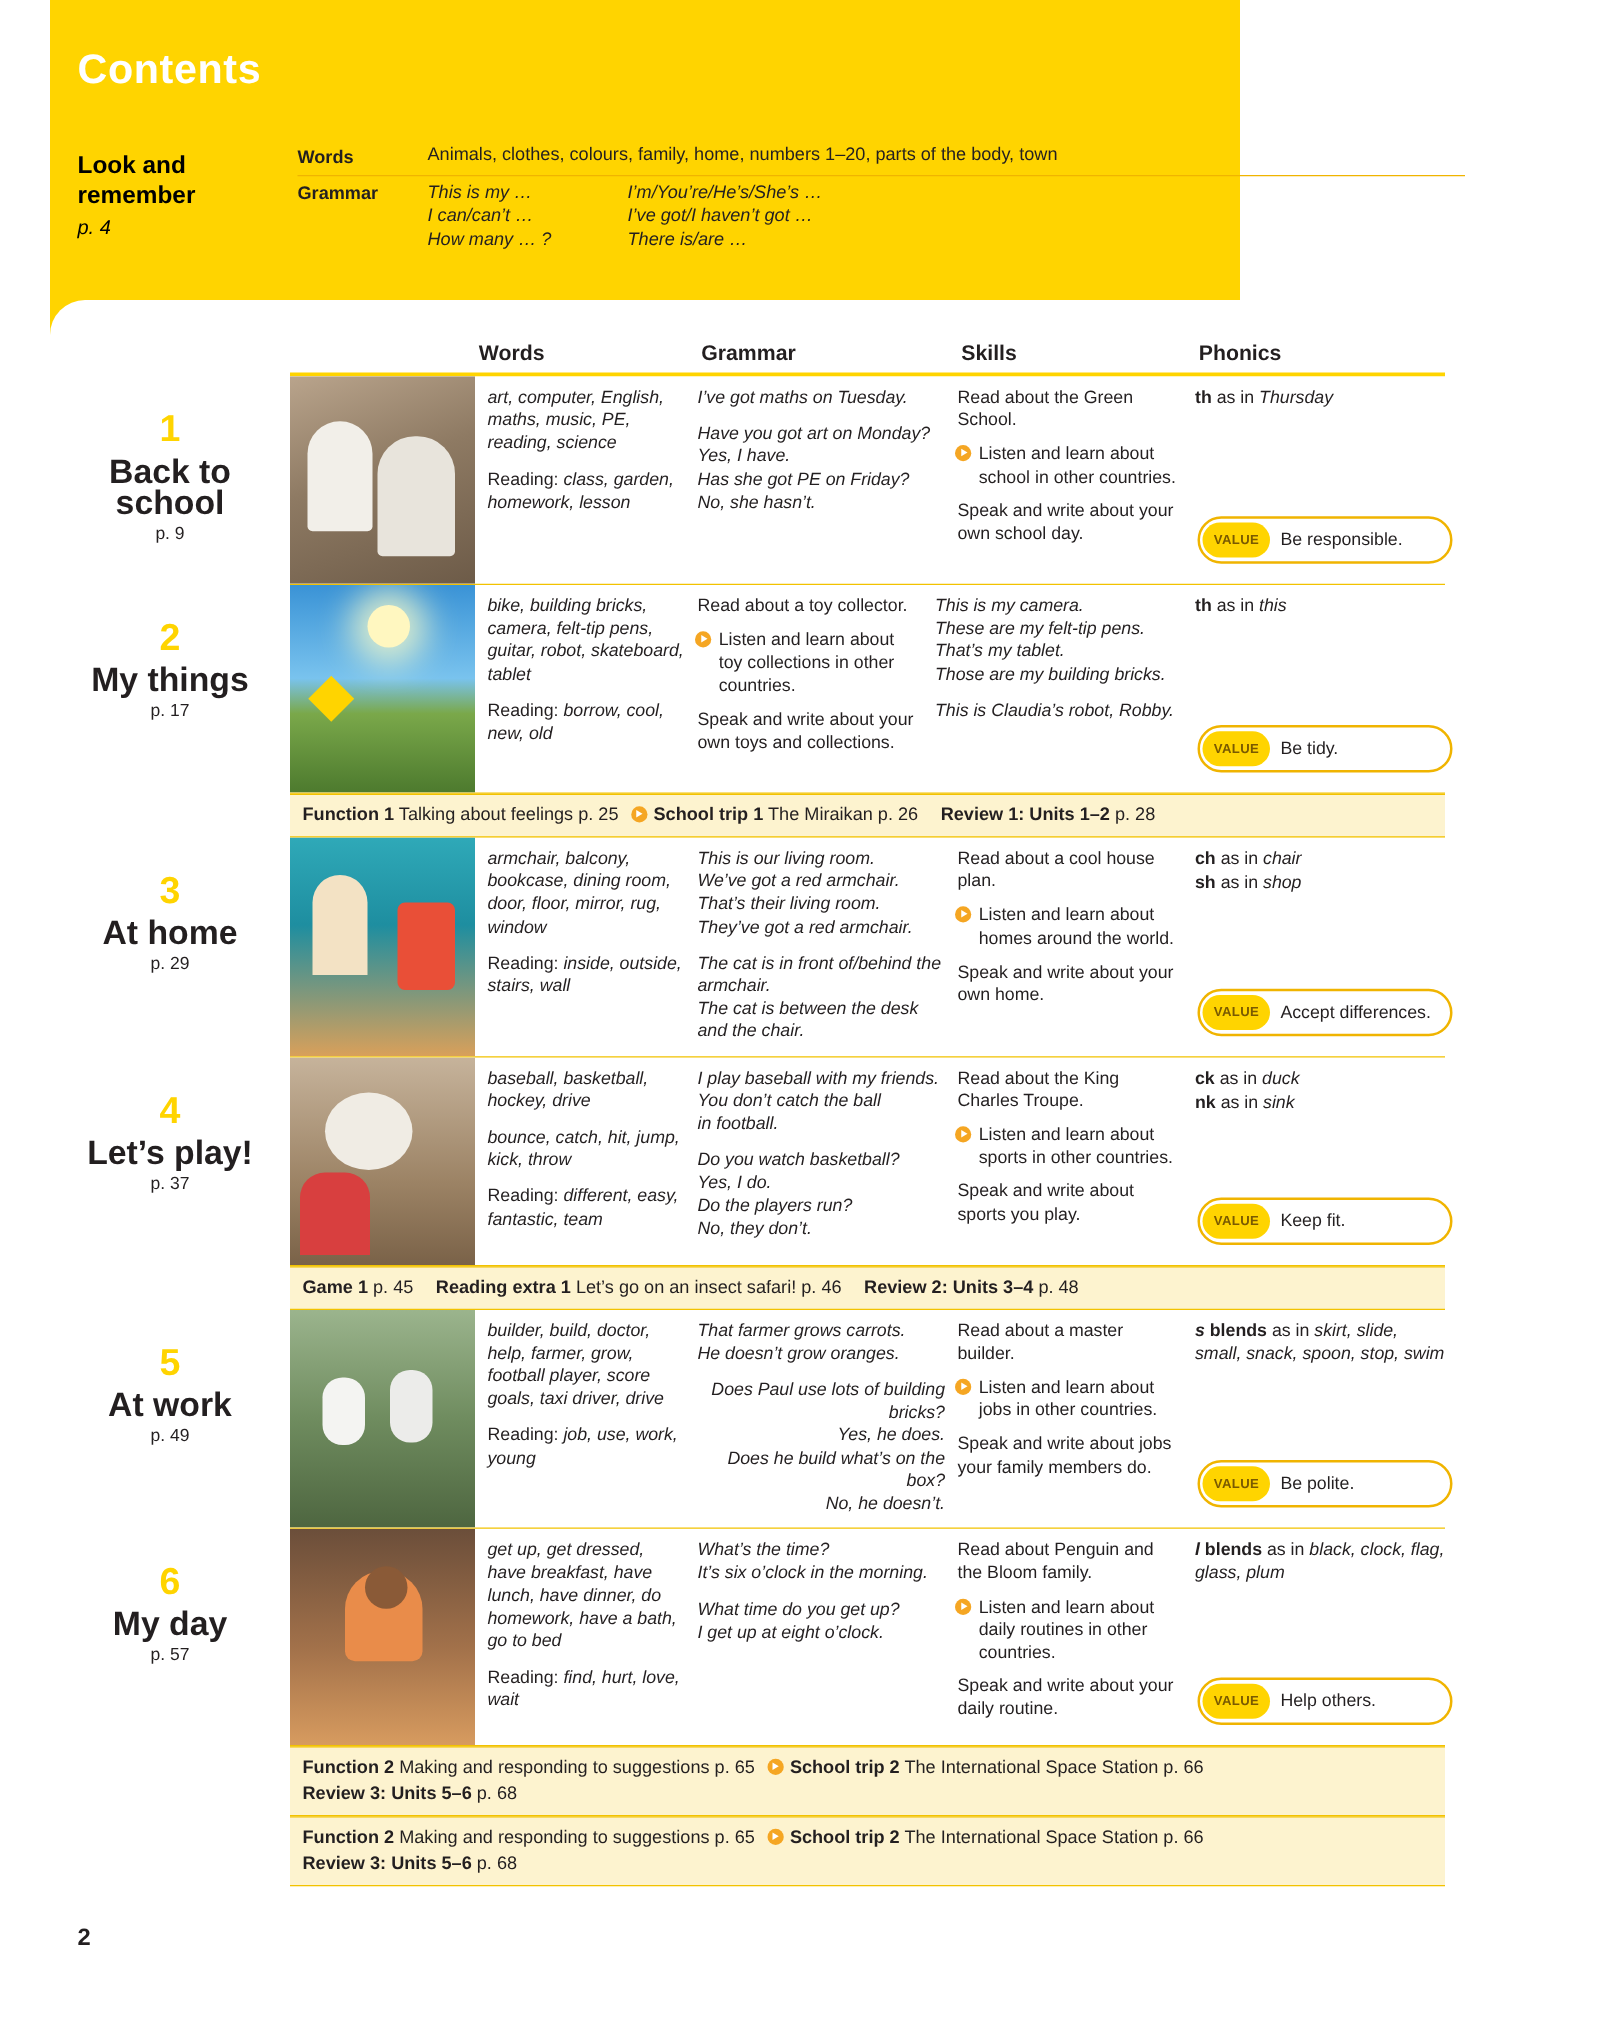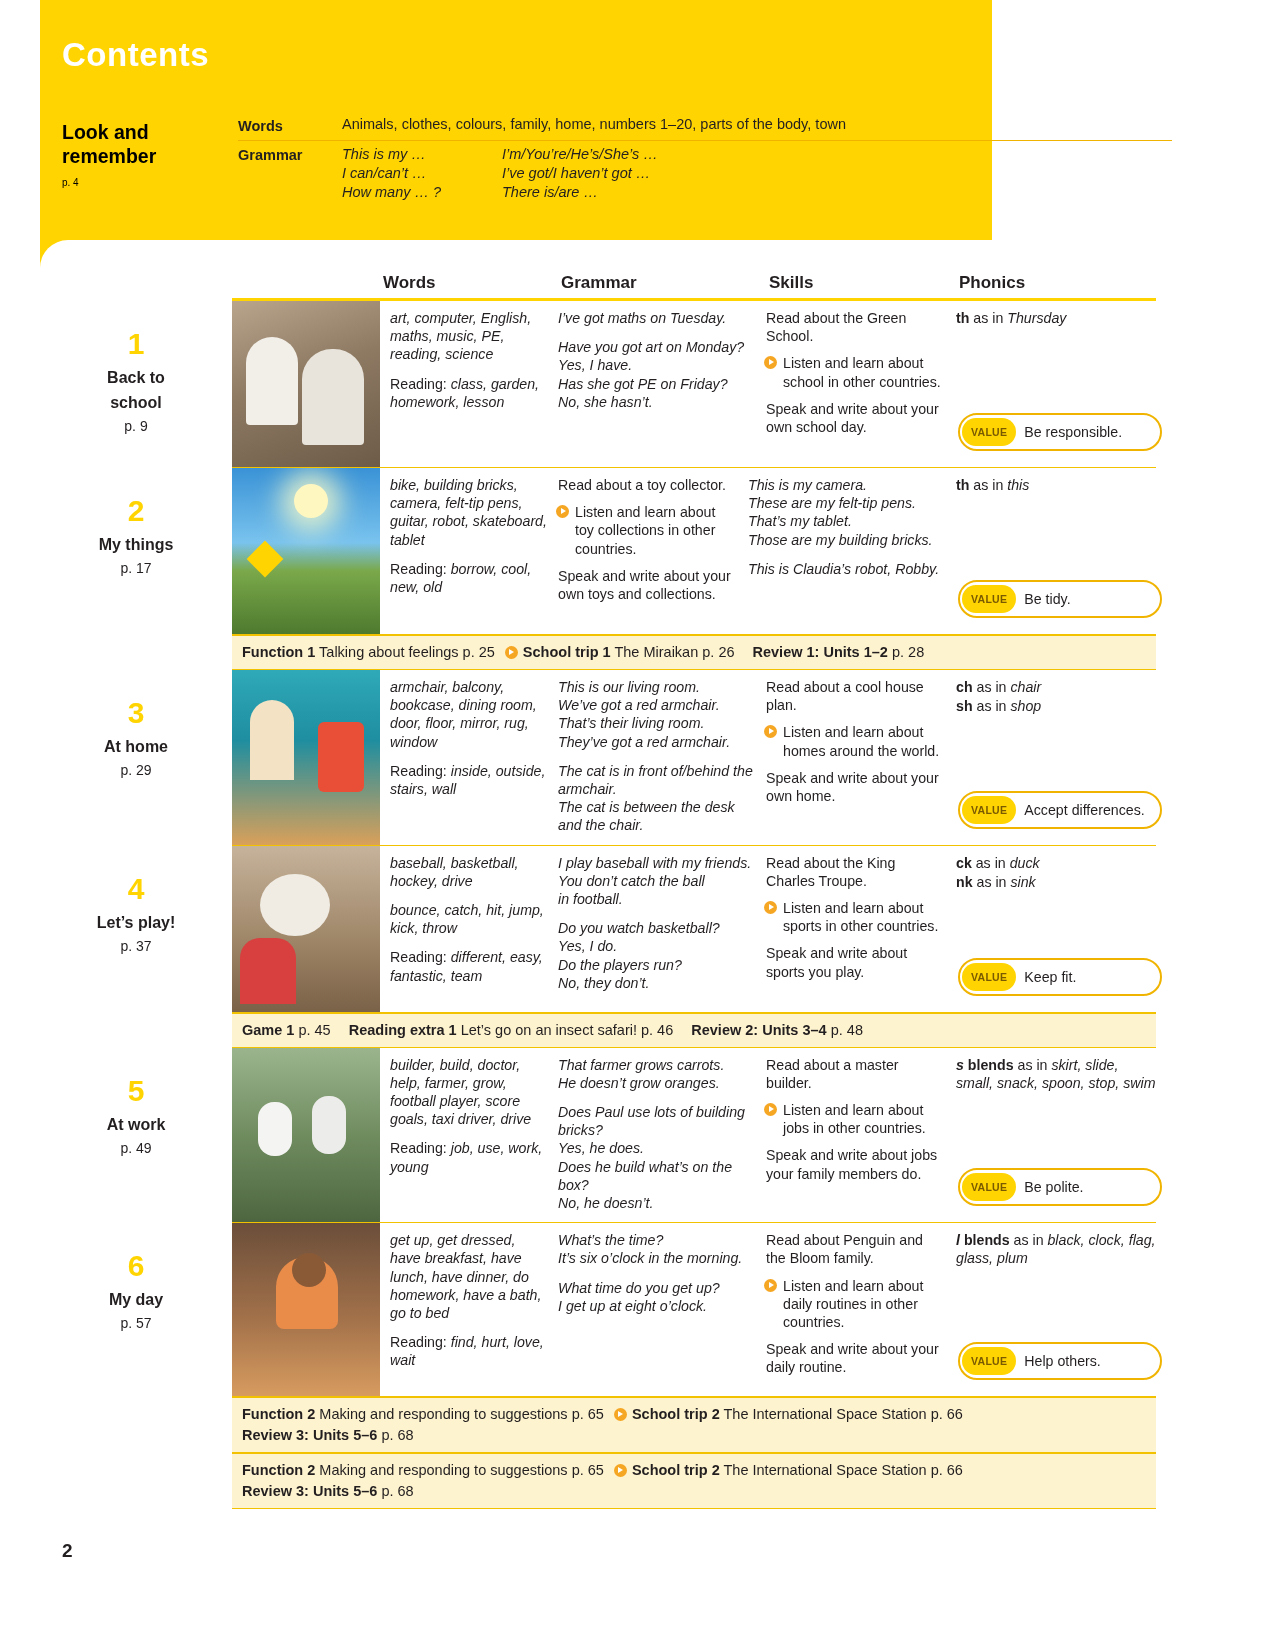--- a/index.html
+++ b/index.html
@@ -66,23 +66,24 @@
     width: 160px;
     text-align: left;
     font-weight: bold;
     font-size: 19.5px;
     line-height: 24px;
     color: #000000;
     padding-top: 8px;
   }
   .lar-label .pg {
     font-weight: normal;
-    font-size: 10px;
+    font-size: 16px;
     display: block;
     margin-top: 3px;
+    font-style: italic;
   }
   .lar-rows {
     flex: 1;
     margin-left: 16px;
   }
   .lar-row {
     display: flex;
     align-items: flex-start;
     padding: 4px 0 6px 0;
   }
@@ -242,21 +243,21 @@
     padding-top: 26px;
     box-sizing: border-box;
   }
   .unit-num {
     font-size: 30px;
     font-weight: bold;
     color: #ffd400;
     line-height: 34px;
   }
   .unit-name {
-    font-size: 16px;
+    font-size: 27px;
     font-weight: bold;
     color: #231f20;
     line-height: 25px;
     margin-top: 4px;
   }
   .unit-pg {
     font-size: 14px;
     color: #231f20;
     margin-top: 3px;
   }
@@ -567,21 +568,21 @@
             <div class="ph ph5"></div>
           </div>
           <div class="u-cells">
             <div class="cell c-words">
               <div class="para">builder, build, doctor, help, farmer, grow, football player, score goals, taxi driver, drive</div>
               <div><span class="reading-lab">Reading: </span><span>job, use, work, young</span></div>
             </div>
             <div class="cell c-grammar">
               <div class="para" style="white-space: pre-line;">That farmer grows carrots.
 He doesn’t grow oranges.</div>
-              <div class="para" style="white-space: pre-line;">Does Paul use lots of building bricks?
+              <div class="para" style="white-space: pre-line; text-align: right;">Does Paul use lots of building bricks?
 Yes, he does.
 Does he build what’s on the box?
 No, he doesn’t.</div>
             </div>
             <div class="cell c-skills">
               <div class="skill-line"><span>Read about a master builder.</span></div>
               <div class="skill-line with-icon"><span class="play-icon"></span><span>Listen and learn about jobs in other countries.</span></div>
               <div class="skill-line"><span>Speak and write about jobs your family members do.</span></div>
             </div>
             <div class="cell c-phonics">

